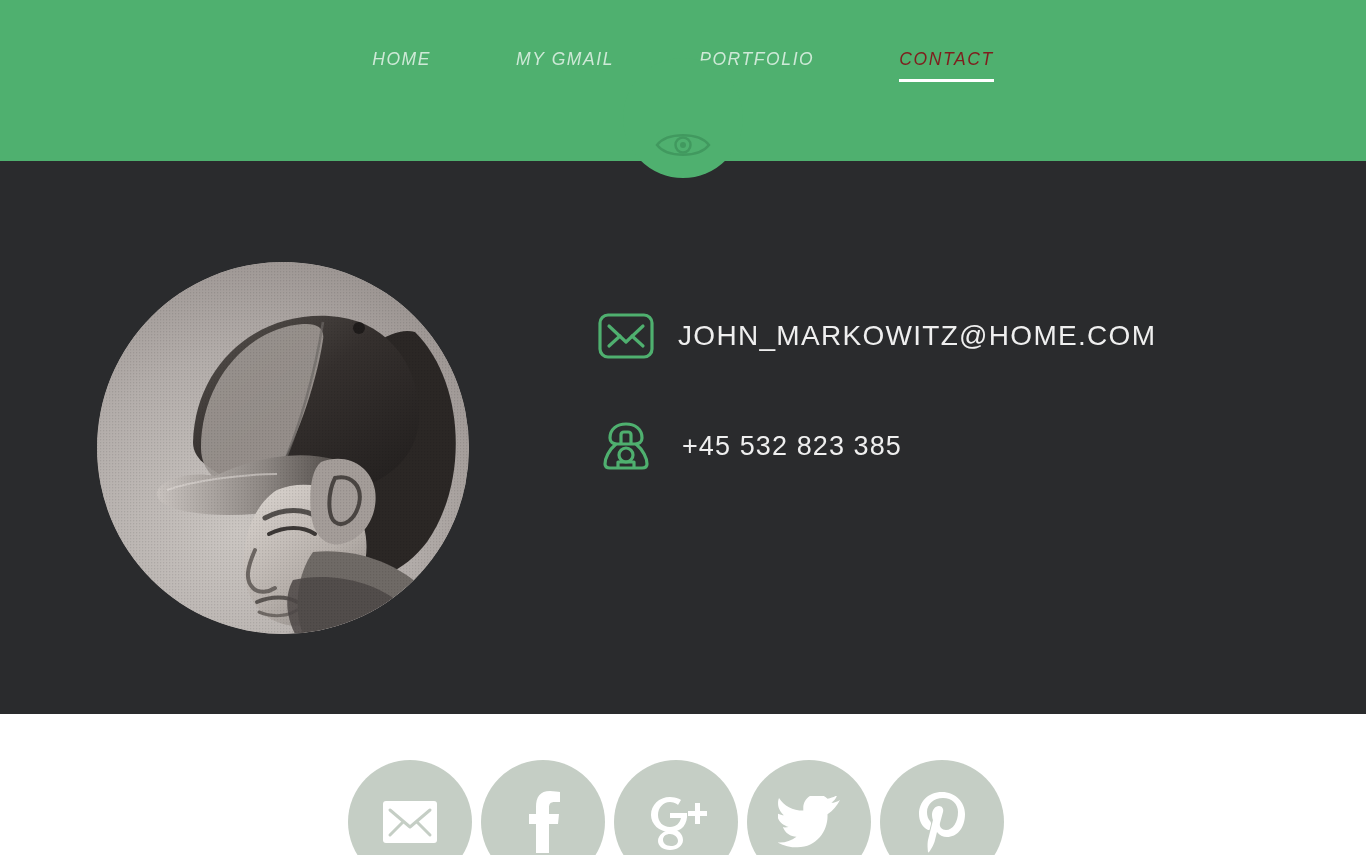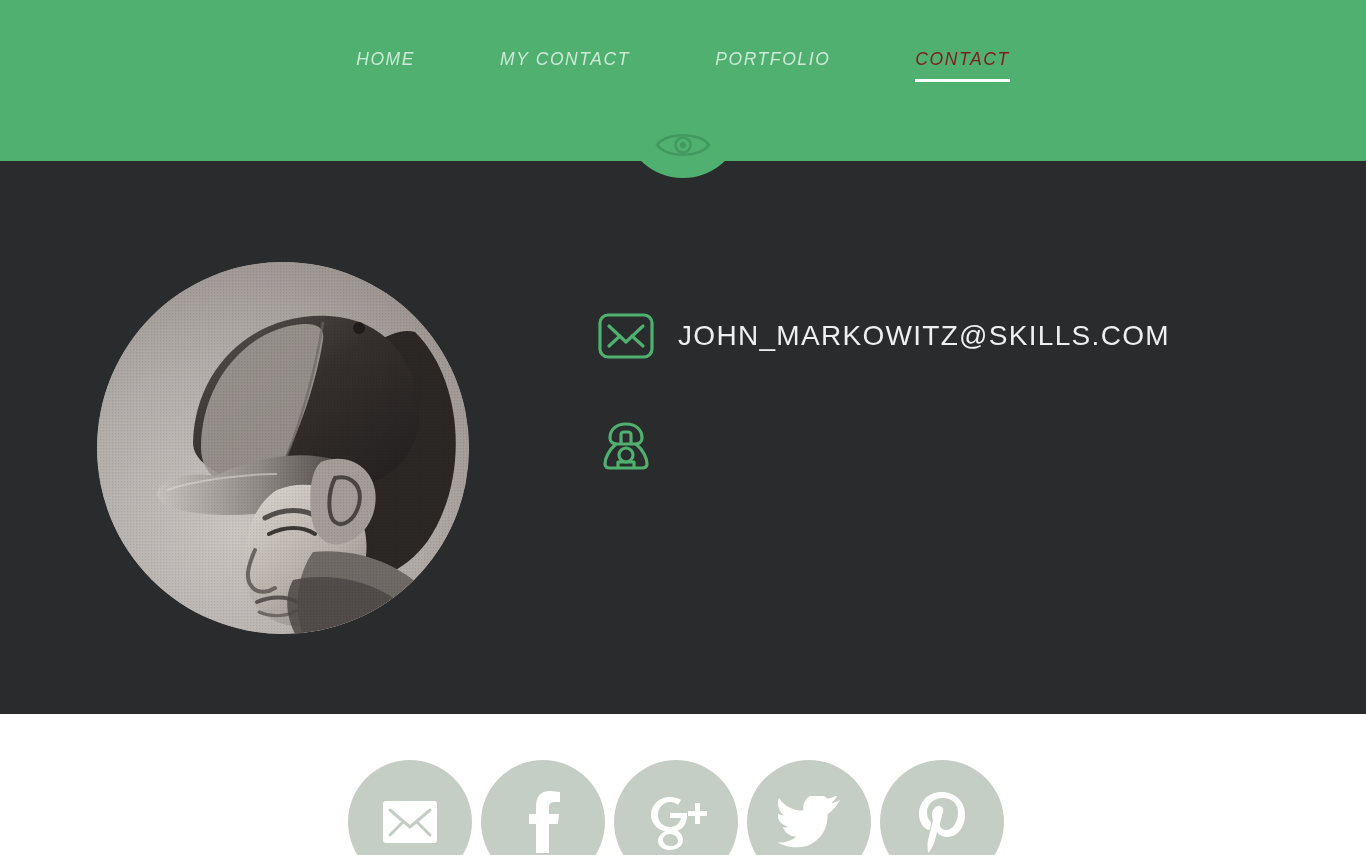--- a/index.html
+++ b/index.html
@@ -131,21 +131,21 @@
 </style>
 </head>
 <body>
 
 <div id="page">
 
   <header class="site-header">
     <nav class="nav">
       <a class="nav-item" href="#">HOME</a>
       <span class="nav-gap"></span>
-      <a class="nav-item" href="#">MY CONTACT</a>
+      <a class="nav-item" href="#">MY GMAIL</a>
       <span class="nav-gap"></span>
       <a class="nav-item" href="#">PORTFOLIO</a>
       <span class="nav-gap"></span>
       <a class="nav-item active" href="#">CONTACT</a>
     </nav>
   </header>
 
   <div class="hero-circle">
     <span class="eye-icon">
       <svg width="56" height="30" viewBox="0 0 56 30">
@@ -248,35 +248,36 @@
 
       <div class="contact-row email">
         <span class="contact-icon">
           <svg width="56" height="46" viewBox="0 0 56 46">
             <rect x="2" y="2" width="52" height="42" rx="8" ry="8" fill="none" stroke="#4fb06f" stroke-width="3.2"></rect>
             <path d="M11 13 L28 29 L45 13" fill="none" stroke="#4fb06f" stroke-width="3.2" stroke-linecap="round" stroke-linejoin="round"></path>
             <path d="M11 33 L22 23" fill="none" stroke="#4fb06f" stroke-width="3.2" stroke-linecap="round"></path>
             <path d="M45 33 L34 23" fill="none" stroke="#4fb06f" stroke-width="3.2" stroke-linecap="round"></path>
           </svg>
         </span>
-        <span class="contact-text email-text">JOHN_MARKOWITZ@SKILLS.COM</span>
+        <span class="contact-text email-text">JOHN_MARKOWITZ@HOME.COM</span>
       </div>
 
       <div class="contact-row phone">
         <span class="contact-icon">
           <svg width="56" height="56" viewBox="0 0 56 56">
             <path d="M12 20 C12 11 19 6 28 6 C37 6 44 11 44 20 C44 24 41 26 37 26
                      L19 26 C15 26 12 24 12 20 Z" fill="none" stroke="#4fb06f" stroke-width="3.2" stroke-linejoin="round"></path>
             <path d="M23 26 L23 17 C23 15 24 14 26 14 L30 14 C32 14 33 15 33 17 L33 26" fill="none" stroke="#4fb06f" stroke-width="3.2" stroke-linejoin="round"></path>
             <path d="M18 26 C11 32 7 40 7 46 C7 49 9 50 12 50 L44 50
                      C47 50 49 49 49 46 C49 40 45 32 38 26" fill="none" stroke="#4fb06f" stroke-width="3.2" stroke-linejoin="round"></path>
             <circle cx="28" cy="37" r="7" fill="none" stroke="#4fb06f" stroke-width="3.2"></circle>
             <path d="M20 50 L20 44 L36 44 L36 50" fill="none" stroke="#4fb06f" stroke-width="3.2" stroke-linejoin="round"></path>
           </svg>
         </span>
+        <span class="contact-text phone-text">+45 532 823 385</span>
       </div>
 
 
     </div>
   </section>
 
   <footer class="footer">
     <div class="social-row">
 
       <a class="social-circle" href="#">

